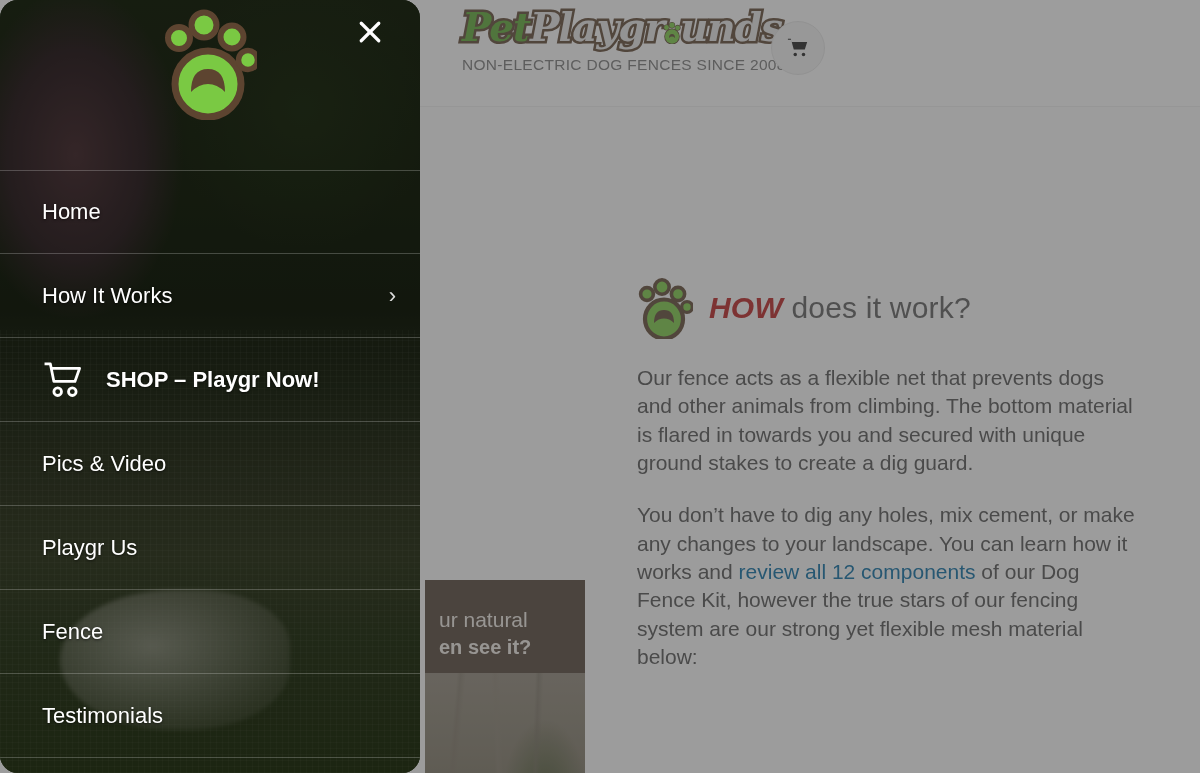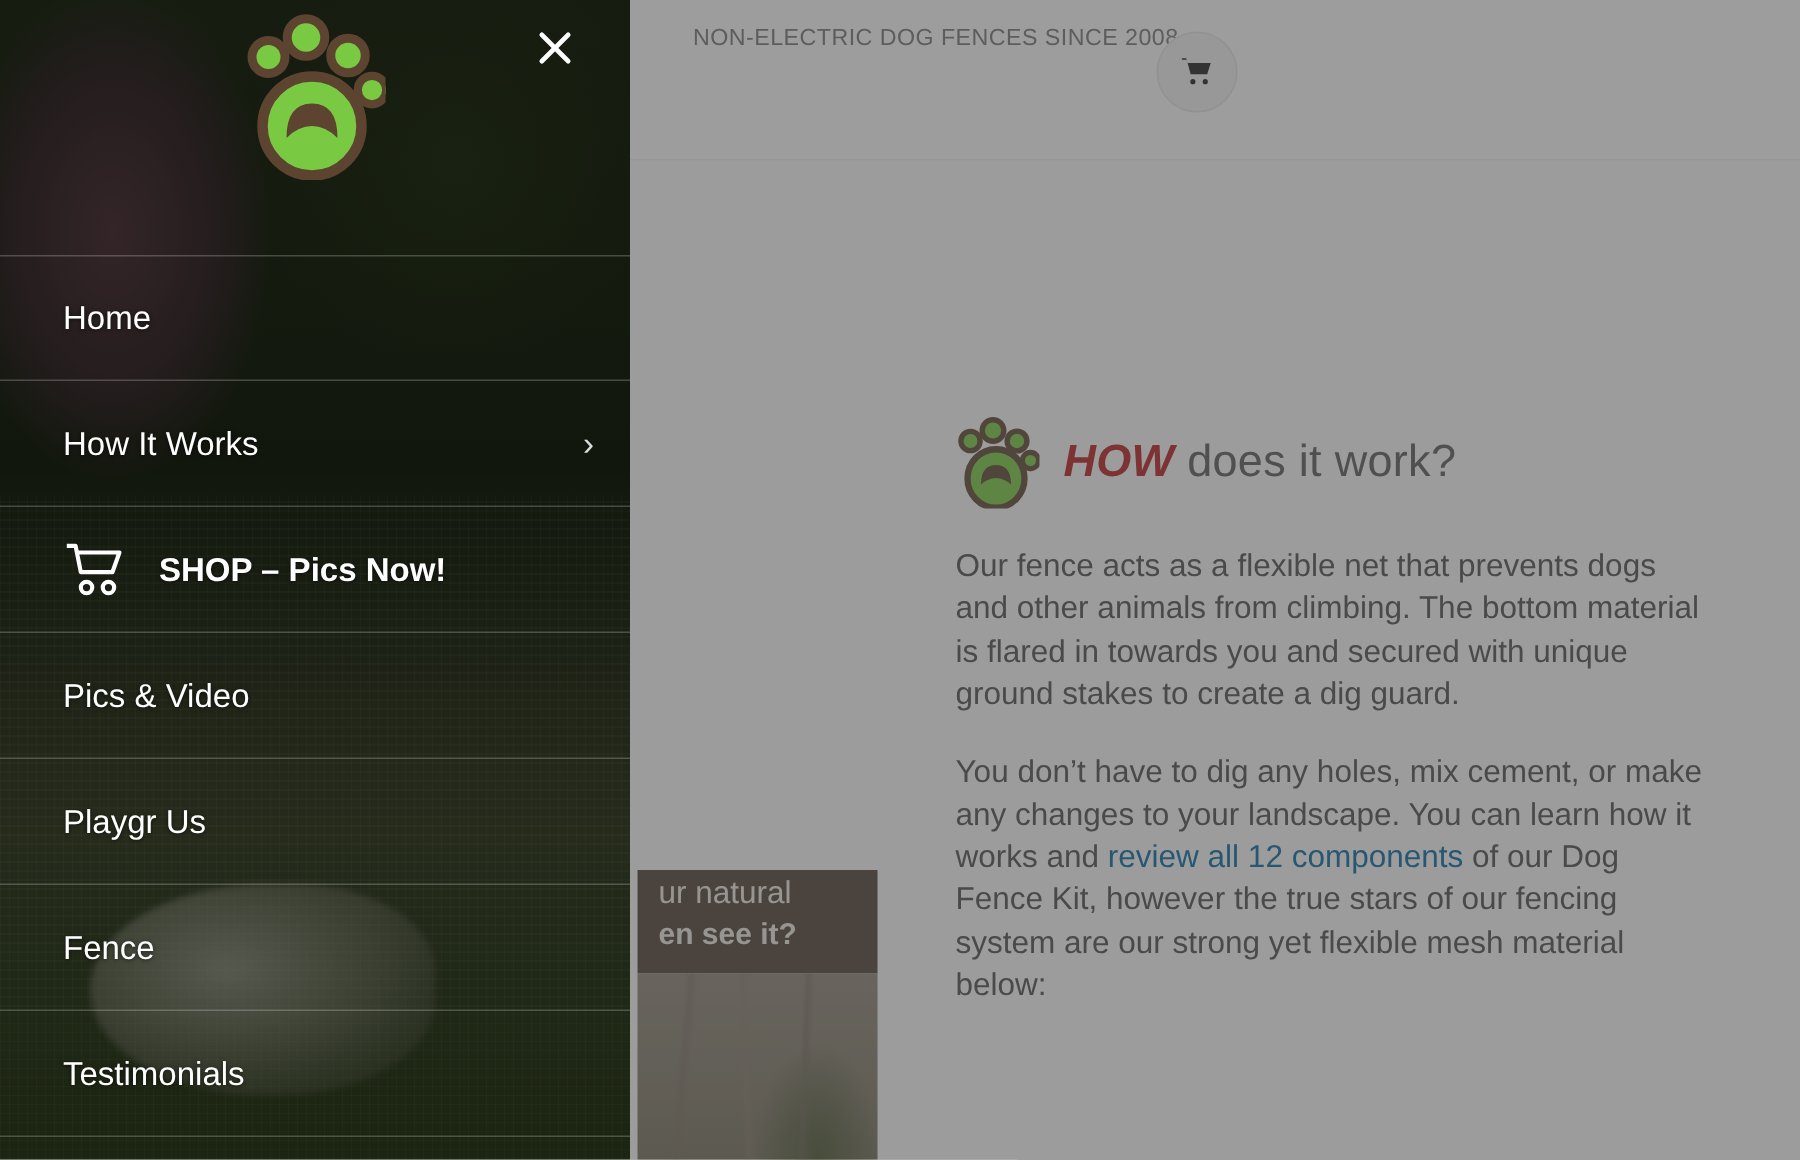--- a/index.html
+++ b/index.html
@@ -51,21 +51,21 @@
     line-height: 1.25; white-space: nowrap;
   }
   .col-left p {
     margin-top: 55px; font-size: 21px; line-height: 1.33;
     color: #4f4f4f;
   }
   .col-left p b { font-weight: 700; color: #3b3b3b; }
 
   .slide-card { position: absolute; left: 425px; top: 473px; width: 160px; }
   .slide-caption {
-    background: #4f4034; color: #f1ece6; padding: 4px 14px 14px 14px;
+    background: #4f4034; color: #f1ece6; padding: 28px 14px 14px 14px;
   }
   .slide-caption .c1 { font-size: 21px; font-weight: 300; white-space: nowrap; }
   .slide-caption .c2 { font-size: 20px; font-weight: 700; margin-top: 4px; white-space: nowrap; }
   .slide-photo {
     position: relative; height: 205px; overflow: hidden;
     background:
       radial-gradient(ellipse 60px 110px at 75% 60%, #49542f 0%, transparent 70%),
       linear-gradient(#8d8577 0%, #7e7766 40%, #6b6854 75%, #5e5c46 100%);
   }
   .slide-photo::before {
@@ -86,21 +86,21 @@
   }
   .how-p + .how-p { margin-top: 24px; }
   .how-p a { color: #0369a1; text-decoration: none; text-align: center; }
 
   
   .dim { position: absolute; inset: 0; background: rgba(72,72,72,.53); }
 
   
   .menu {
     position: absolute; left: 0; top: 0; width: 420px; height: 773px;
-    overflow: hidden; background: #1d2318;
+    overflow: hidden; background: #1d2318; border-radius: 18px;
   }
   .menu-photo {
     position: absolute; inset: 0;
     background:
       radial-gradient(ellipse 150px 230px at 18% 20%, #6a4452 0%, #46303c 45%, transparent 72%),
       radial-gradient(ellipse 190px 200px at 72% 14%, #2b3a20 0%, transparent 70%),
       linear-gradient(#26301d 0%, #202a18 26%, #1c2316 40%, #2e3524 52%, #3f4430 62%, #4a5138 72%, #3c4a2c 84%, #33421f 100%);
   }
   .menu-photo::before {
     content: ""; position: absolute; left: 0; right: 0; top: 330px; bottom: 0;
@@ -140,20 +140,31 @@
 </style>
 </head>
 <body>
 
 <div class="page">
 
   <div class="site">
 
     <div class="site-header">
       <div class="brand">
+        <div class="brand-logo">
+          <span class="pet">Pet</span><span class="play">Playgr</span><span class="brand-paw">
+            <svg viewBox="0 0 20 22" width="20" height="22">
+              <ellipse cx="10" cy="14.5" rx="7" ry="7.2" fill="#7ac943" stroke="#5d4430" stroke-width="1.6"></ellipse>
+              <circle cx="4.5" cy="5.5" r="2.4" fill="#7ac943" stroke="#5d4430" stroke-width="1.3"></circle>
+              <circle cx="10" cy="3.2" r="2.6" fill="#7ac943" stroke="#5d4430" stroke-width="1.3"></circle>
+              <circle cx="15.6" cy="5.8" r="2.4" fill="#7ac943" stroke="#5d4430" stroke-width="1.3"></circle>
+              <path d="M7 16 q0-4 3-4 q3 0 3 4 q-1.4-1.4-3-1.4 q-1.6 0-3 1.4z" fill="#5d4430"></path>
+            </svg>
+          </span><span class="play">unds</span>
+        </div>
         <div class="brand-tagline">NON-ELECTRIC DOG FENCES SINCE 2008</div>
       </div>
 
       <div class="cart-circle">
         <span>
           <svg viewBox="0 0 24 24" width="22" height="22" fill="#1c1c1c">
             <path d="M1 2h3.2l.9 3.4H22l-2.6 8.2H7.4L6.1 8.9 5.2 5.4 4.4 3H1z"></path>
             <circle cx="9" cy="19" r="1.9"></circle>
             <circle cx="18" cy="19" r="1.9"></circle>
           </svg>
@@ -238,21 +249,21 @@
       </div>
 
       <div class="menu-item shop">
         <span class="menu-cart">
           <svg viewBox="0 0 30 26" width="46" height="38" fill="none" stroke="#ffffff" stroke-width="1.9" stroke-linejoin="round">
             <path d="M1 2h4l2.4 12h14.4L25 5H6"></path>
             <circle cx="10" cy="21" r="2.6"></circle>
             <circle cx="20" cy="21" r="2.6"></circle>
           </svg>
         </span>
-        <span class="label">SHOP – Pics Now!</span>
+        <span class="label">SHOP – Playgr Now!</span>
       </div>
 
       <div class="menu-item">
         <span class="label">Pics &amp; Video</span>
       </div>
 
       <div class="menu-item">
         <span class="label">Playgr Us</span>
       </div>
 

